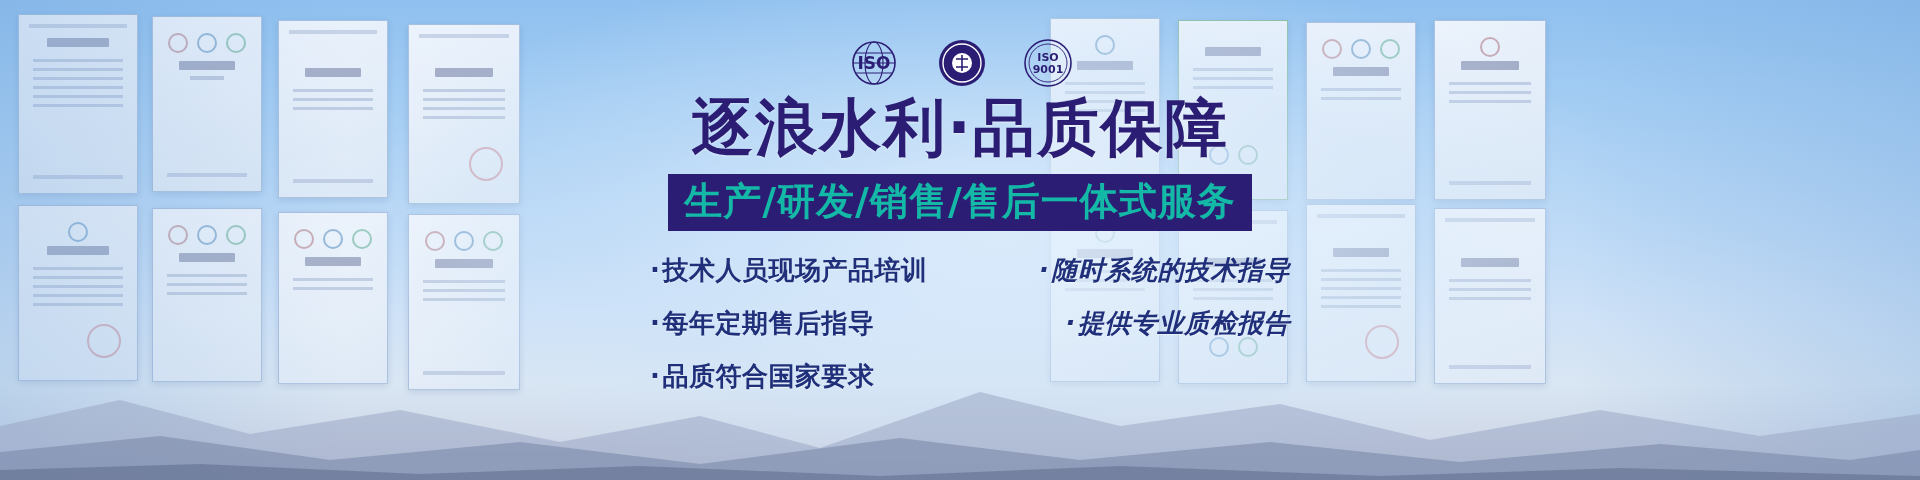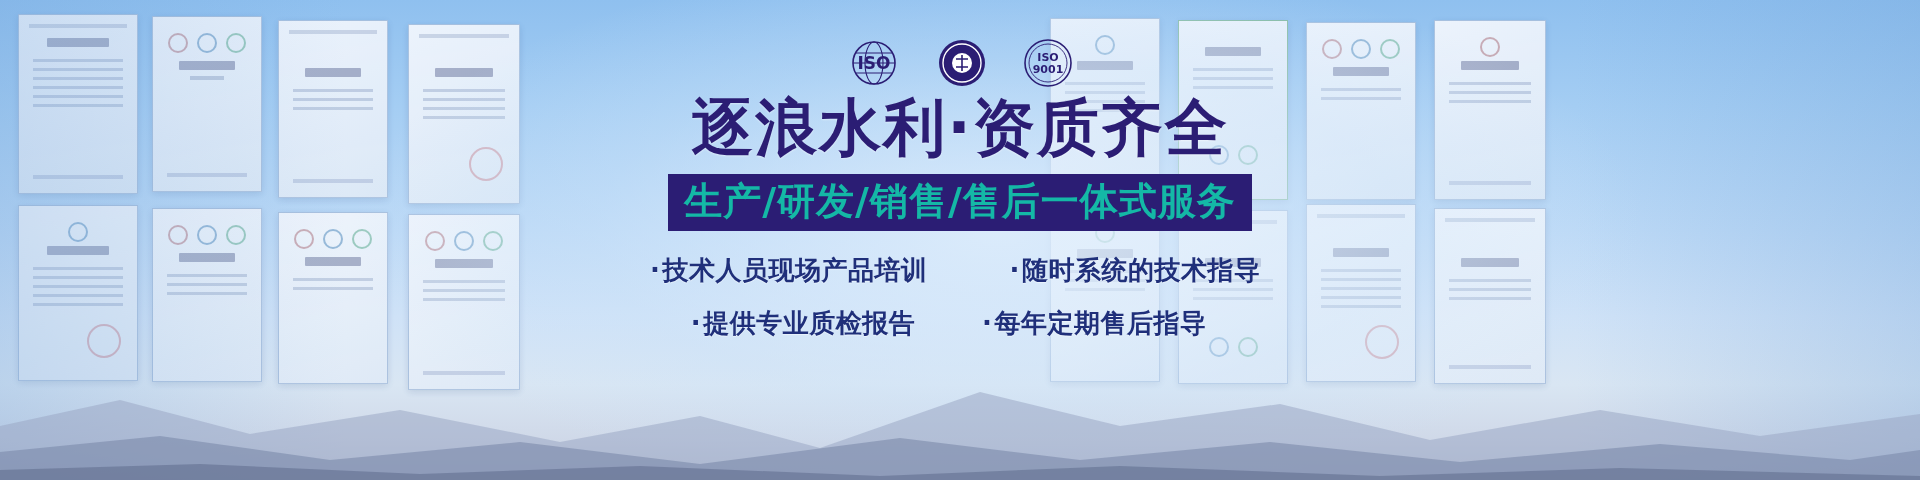--- a/index.html
+++ b/index.html
@@ -125,21 +125,21 @@
   .feat {
     font-size:26px;
     font-weight:bold;
     color:#1f2f7a;
     letter-spacing:.5px;
     white-space:nowrap;
     font-family:"DejaVu Sans","Liberation Sans",sans-serif;
     text-shadow:0 1px 1px rgba(255,255,255,.5);
   }
   .feat.l { text-align:left; padding-left:20px; }
-  .feat.r { text-align:center; padding-left:18px; }
+  .feat.r { text-align:right; padding-left:18px;font-style:italic; }
   .dot { margin-right:2px; }
 </style>
 </head>
 <body>
 
 <div id="banner">
 
   <div class="certs">
 
     <div class="cert" style="left:18px;  top:14px;  width:120px; height:180px;">
@@ -370,29 +370,30 @@
       </svg>
 
       <svg class="badge" width="54" height="50" viewBox="0 0 54 50">
         <circle cx="27" cy="25" r="23" fill="none" stroke="#2b1d74" stroke-width="1.6"></circle>
         <circle cx="27" cy="25" r="19" fill="none" stroke="#2b1d74" stroke-width=".9"></circle>
         <text x="27" y="23" text-anchor="middle" font-family="DejaVu Sans, sans-serif" font-size="11" font-weight="bold" fill="#2b1d74">ISO</text>
         <text x="27" y="35" text-anchor="middle" font-family="DejaVu Sans, sans-serif" font-size="11" font-weight="bold" fill="#2b1d74">9001</text>
       </svg>
     </div>
 
-    <div class="headline">逐浪水利·资质齐全</div>
+    <div class="headline">逐浪水利·品质保障</div>
 
     <div>
       <span class="subbar">生产/研发/销售/售后一体式服务</span>
     </div>
 
     <div class="features">
       <div class="feat l"><span class="dot">·</span><span>技术人员现场产品培训</span></div>
       <div class="feat r"><span class="dot">·</span><span>随时系统的技术指导</span></div>
 
+      <div class="feat l"><span class="dot">·</span><span>每年定期售后指导</span></div>
       <div class="feat r"><span class="dot">·</span><span>提供专业质检报告</span></div>
-      <div class="feat l"><span class="dot">·</span><span>每年定期售后指导</span></div>
-
+
+      <div class="feat l"><span class="dot">·</span><span>品质符合国家要求</span></div>
     </div>
 
   </div>
 </div>
 
 </body></html>

